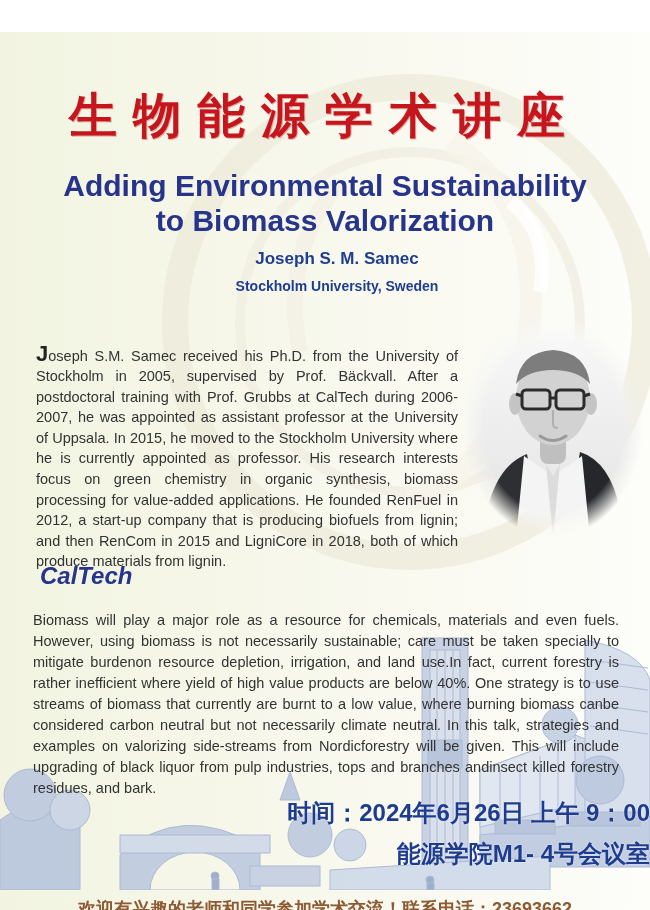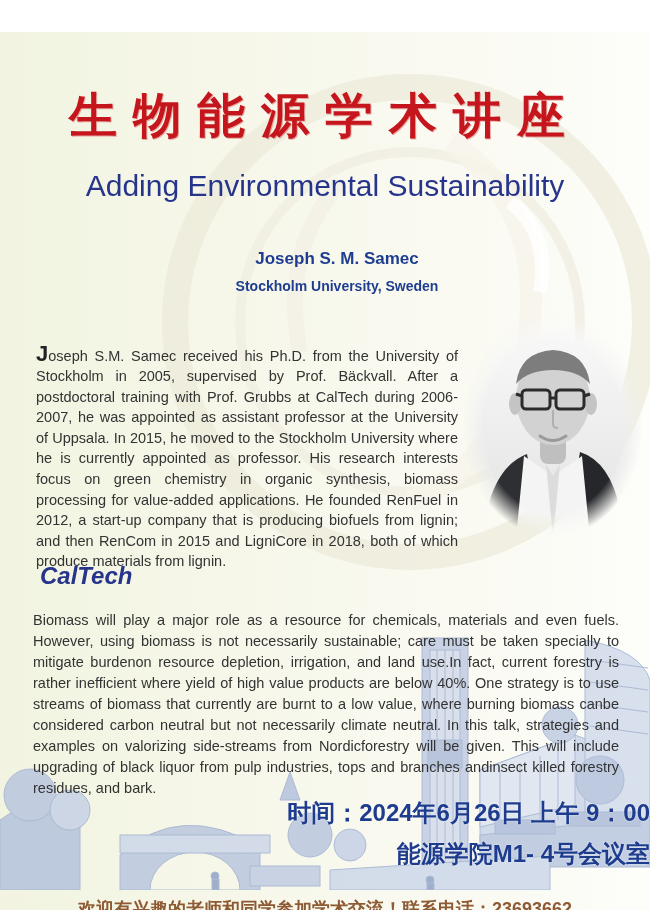--- a/index.html
+++ b/index.html
@@ -30,21 +30,21 @@
     text-align:center;
     font-size:48px; font-weight:bold;
     letter-spacing:16px;
     color:#c5161d;
     font-family:"Liberation Serif", serif;
     text-shadow:1px 1px 0 rgba(197,22,29,.35);
   }
   .lecture-title{
     position:absolute; top:136px; left:0; width:650px;
     text-align:center; color:#27348b;
-    font-weight:normal; font-size:30px; line-height:35px;
+    font-weight:bold; font-size:30px; line-height:35px;
   }
   .speaker-block{
     position:absolute; top:214px; left:0; width:650px;
     text-align:center; color:#1e3d90; font-weight:bold;padding-left:12px;
   }
   .speaker-name{font-size:17px; line-height:26px;}
   .speaker-affiliation{font-size:14px; line-height:28px;}
   .bio{
     position:absolute; top:298px; left:36px; width:422px;
     font-size:14.5px; line-height:20.6px; color:#333;
@@ -141,20 +141,21 @@
       <rect x="212" y="259" width="7" height="11" fill="#8fa2c6"></rect>
       <circle cx="430" cy="260" r="4" fill="#8fa2c6"></circle>
       <rect x="427" y="263" width="7" height="7" fill="#8fa2c6"></rect>
     </g>
   </svg>
 
   <div class="banner-title">生物能源学术讲座</div>
 
   <div class="lecture-title">
     <div>Adding Environmental Sustainability</div>
+    <div>to Biomass Valorization</div>
   </div>
 
   <div class="speaker-block">
     <div class="speaker-name">Joseph S. M. Samec</div>
     <div class="speaker-affiliation">Stockholm University, Sweden</div>
   </div>
 
   <p class="bio"><span class="dropcap">J</span><span>oseph S.M. Samec received his Ph.D. from the University of Stockholm in 2005, supervised by Prof. Bäckvall. After a postdoctoral training with Prof. Grubbs at CalTech during 2006-2007, he was appointed as assistant professor at the University of Uppsala. In 2015, he moved to the Stockholm University where he is currently appointed as professor. His research interests focus on green chemistry in organic synthesis, biomass processing for value-added applications. He founded RenFuel in 2012, a start-up company that is producing biofuels from lignin; and then RenCom in 2015 and LigniCore in 2018, both of which produce materials from lignin.</span></p>
 
   <div class="photo-wrap">

